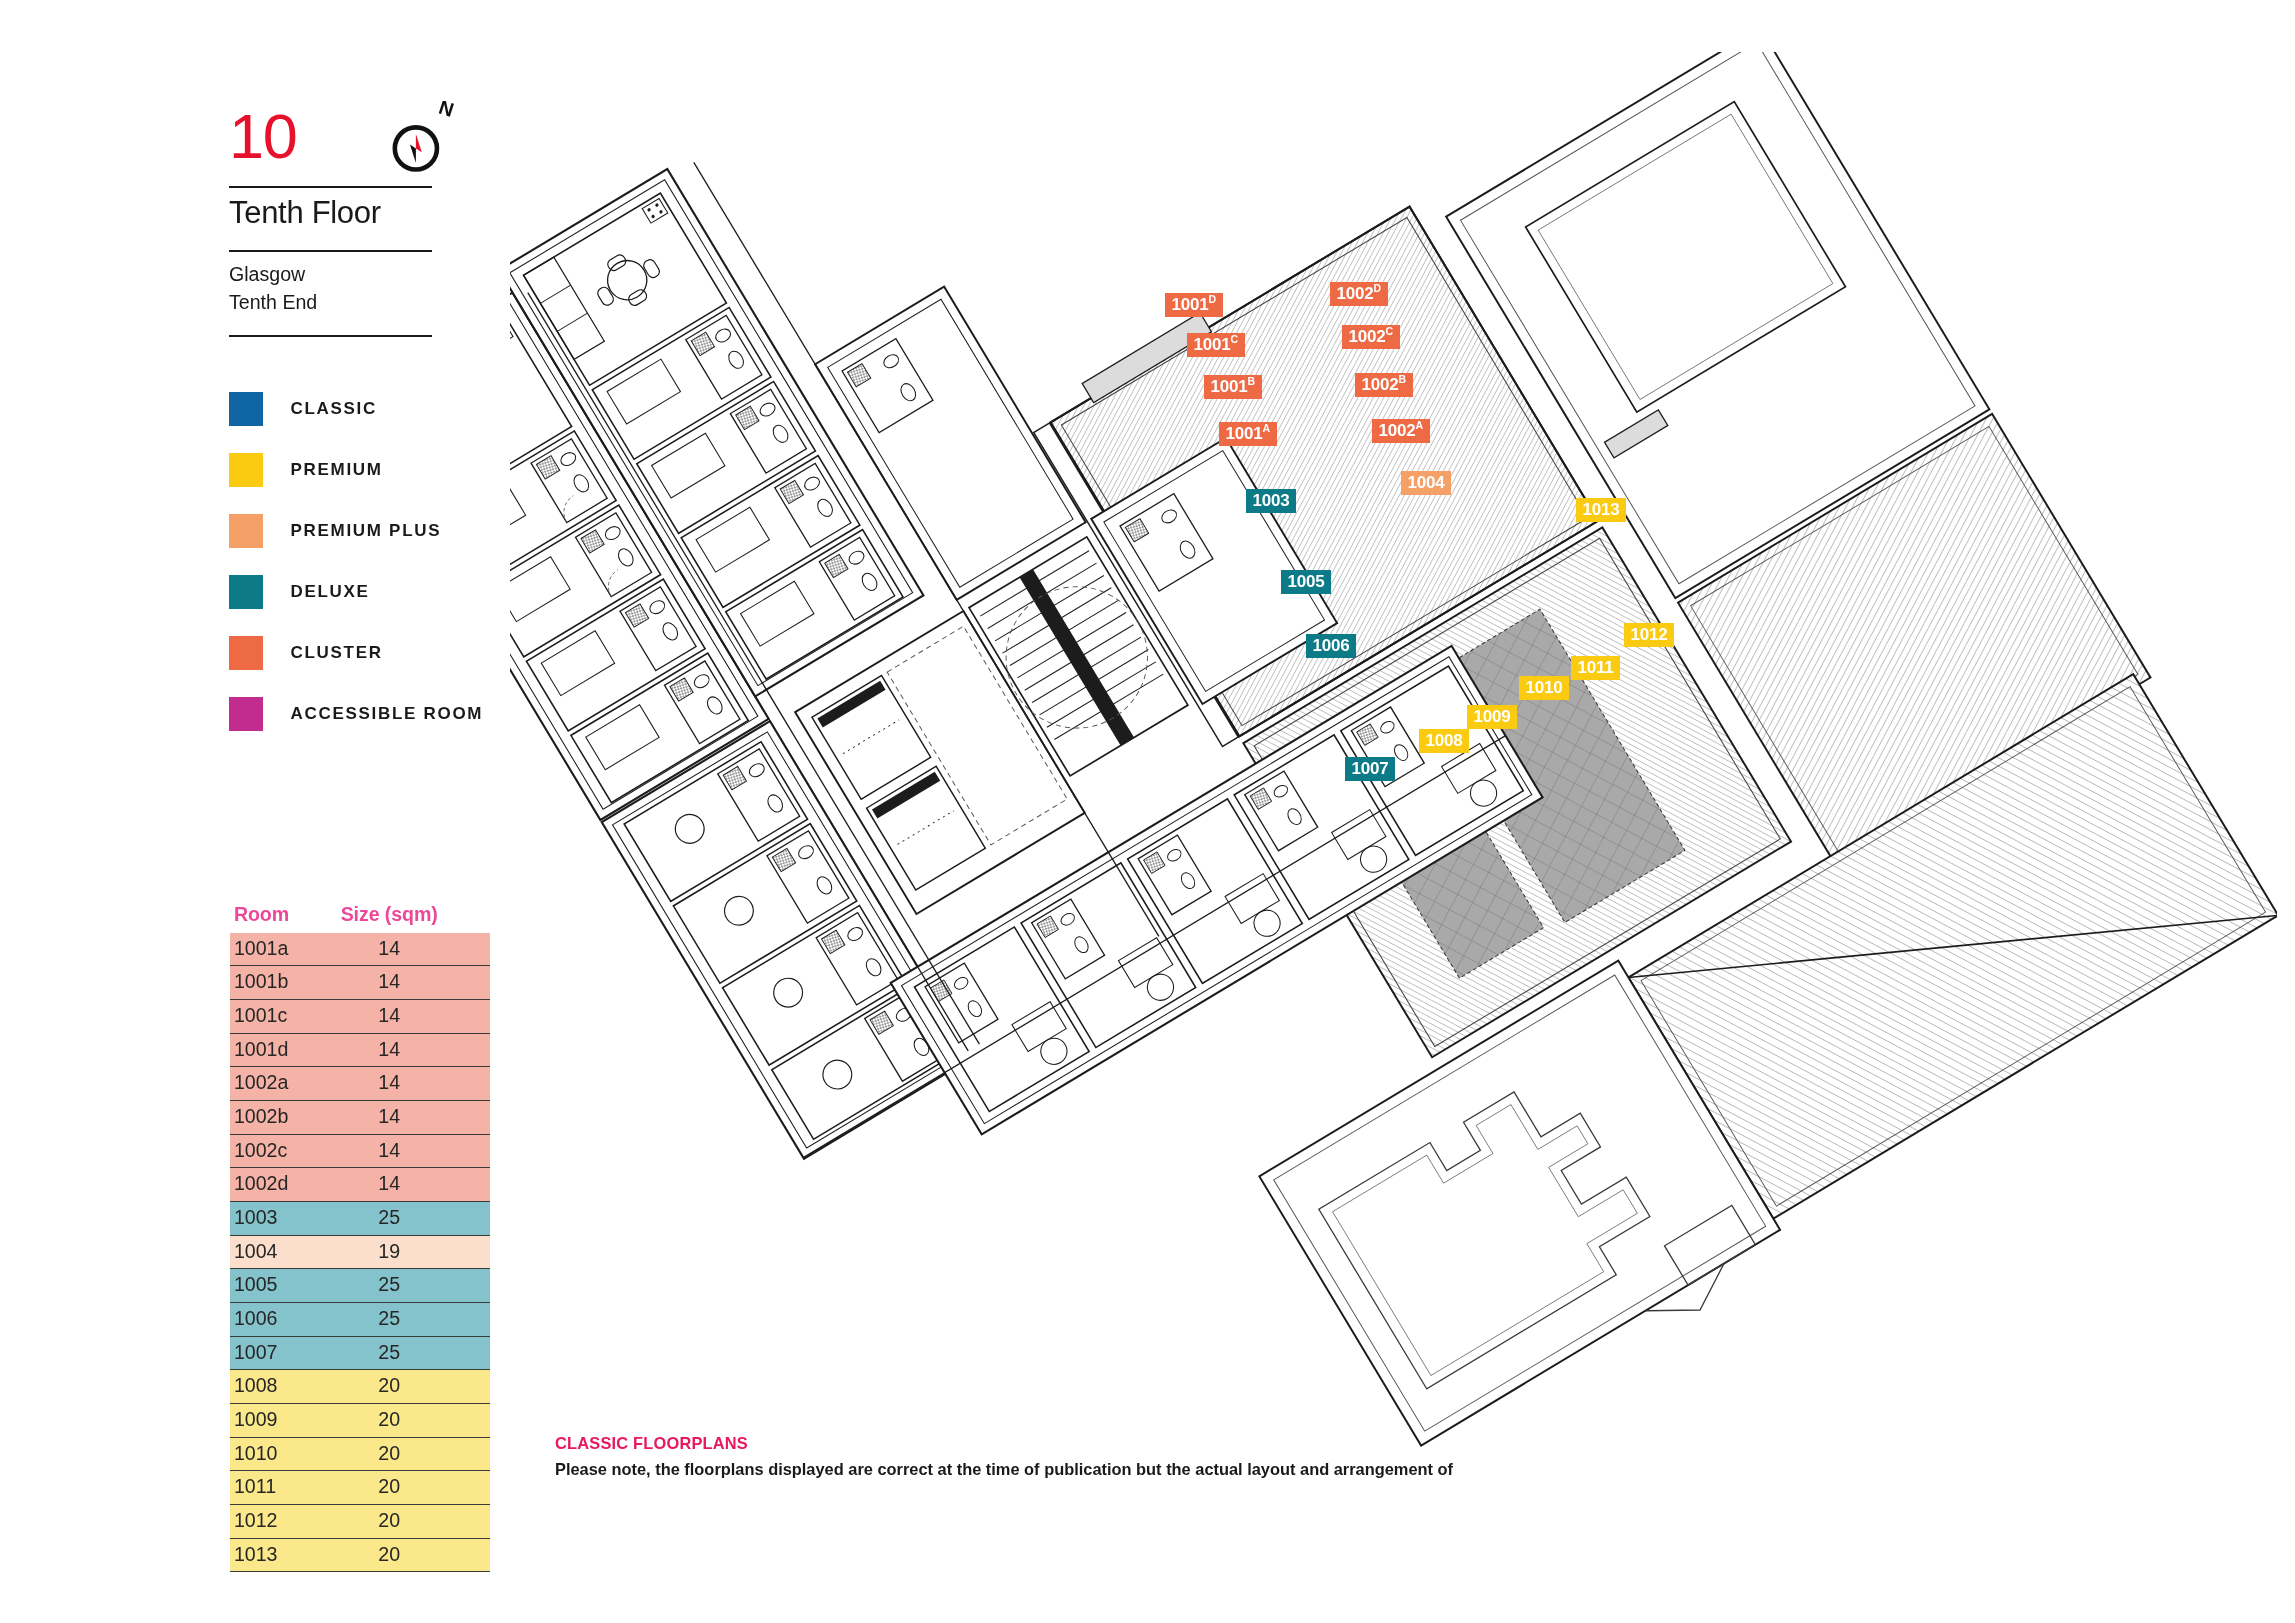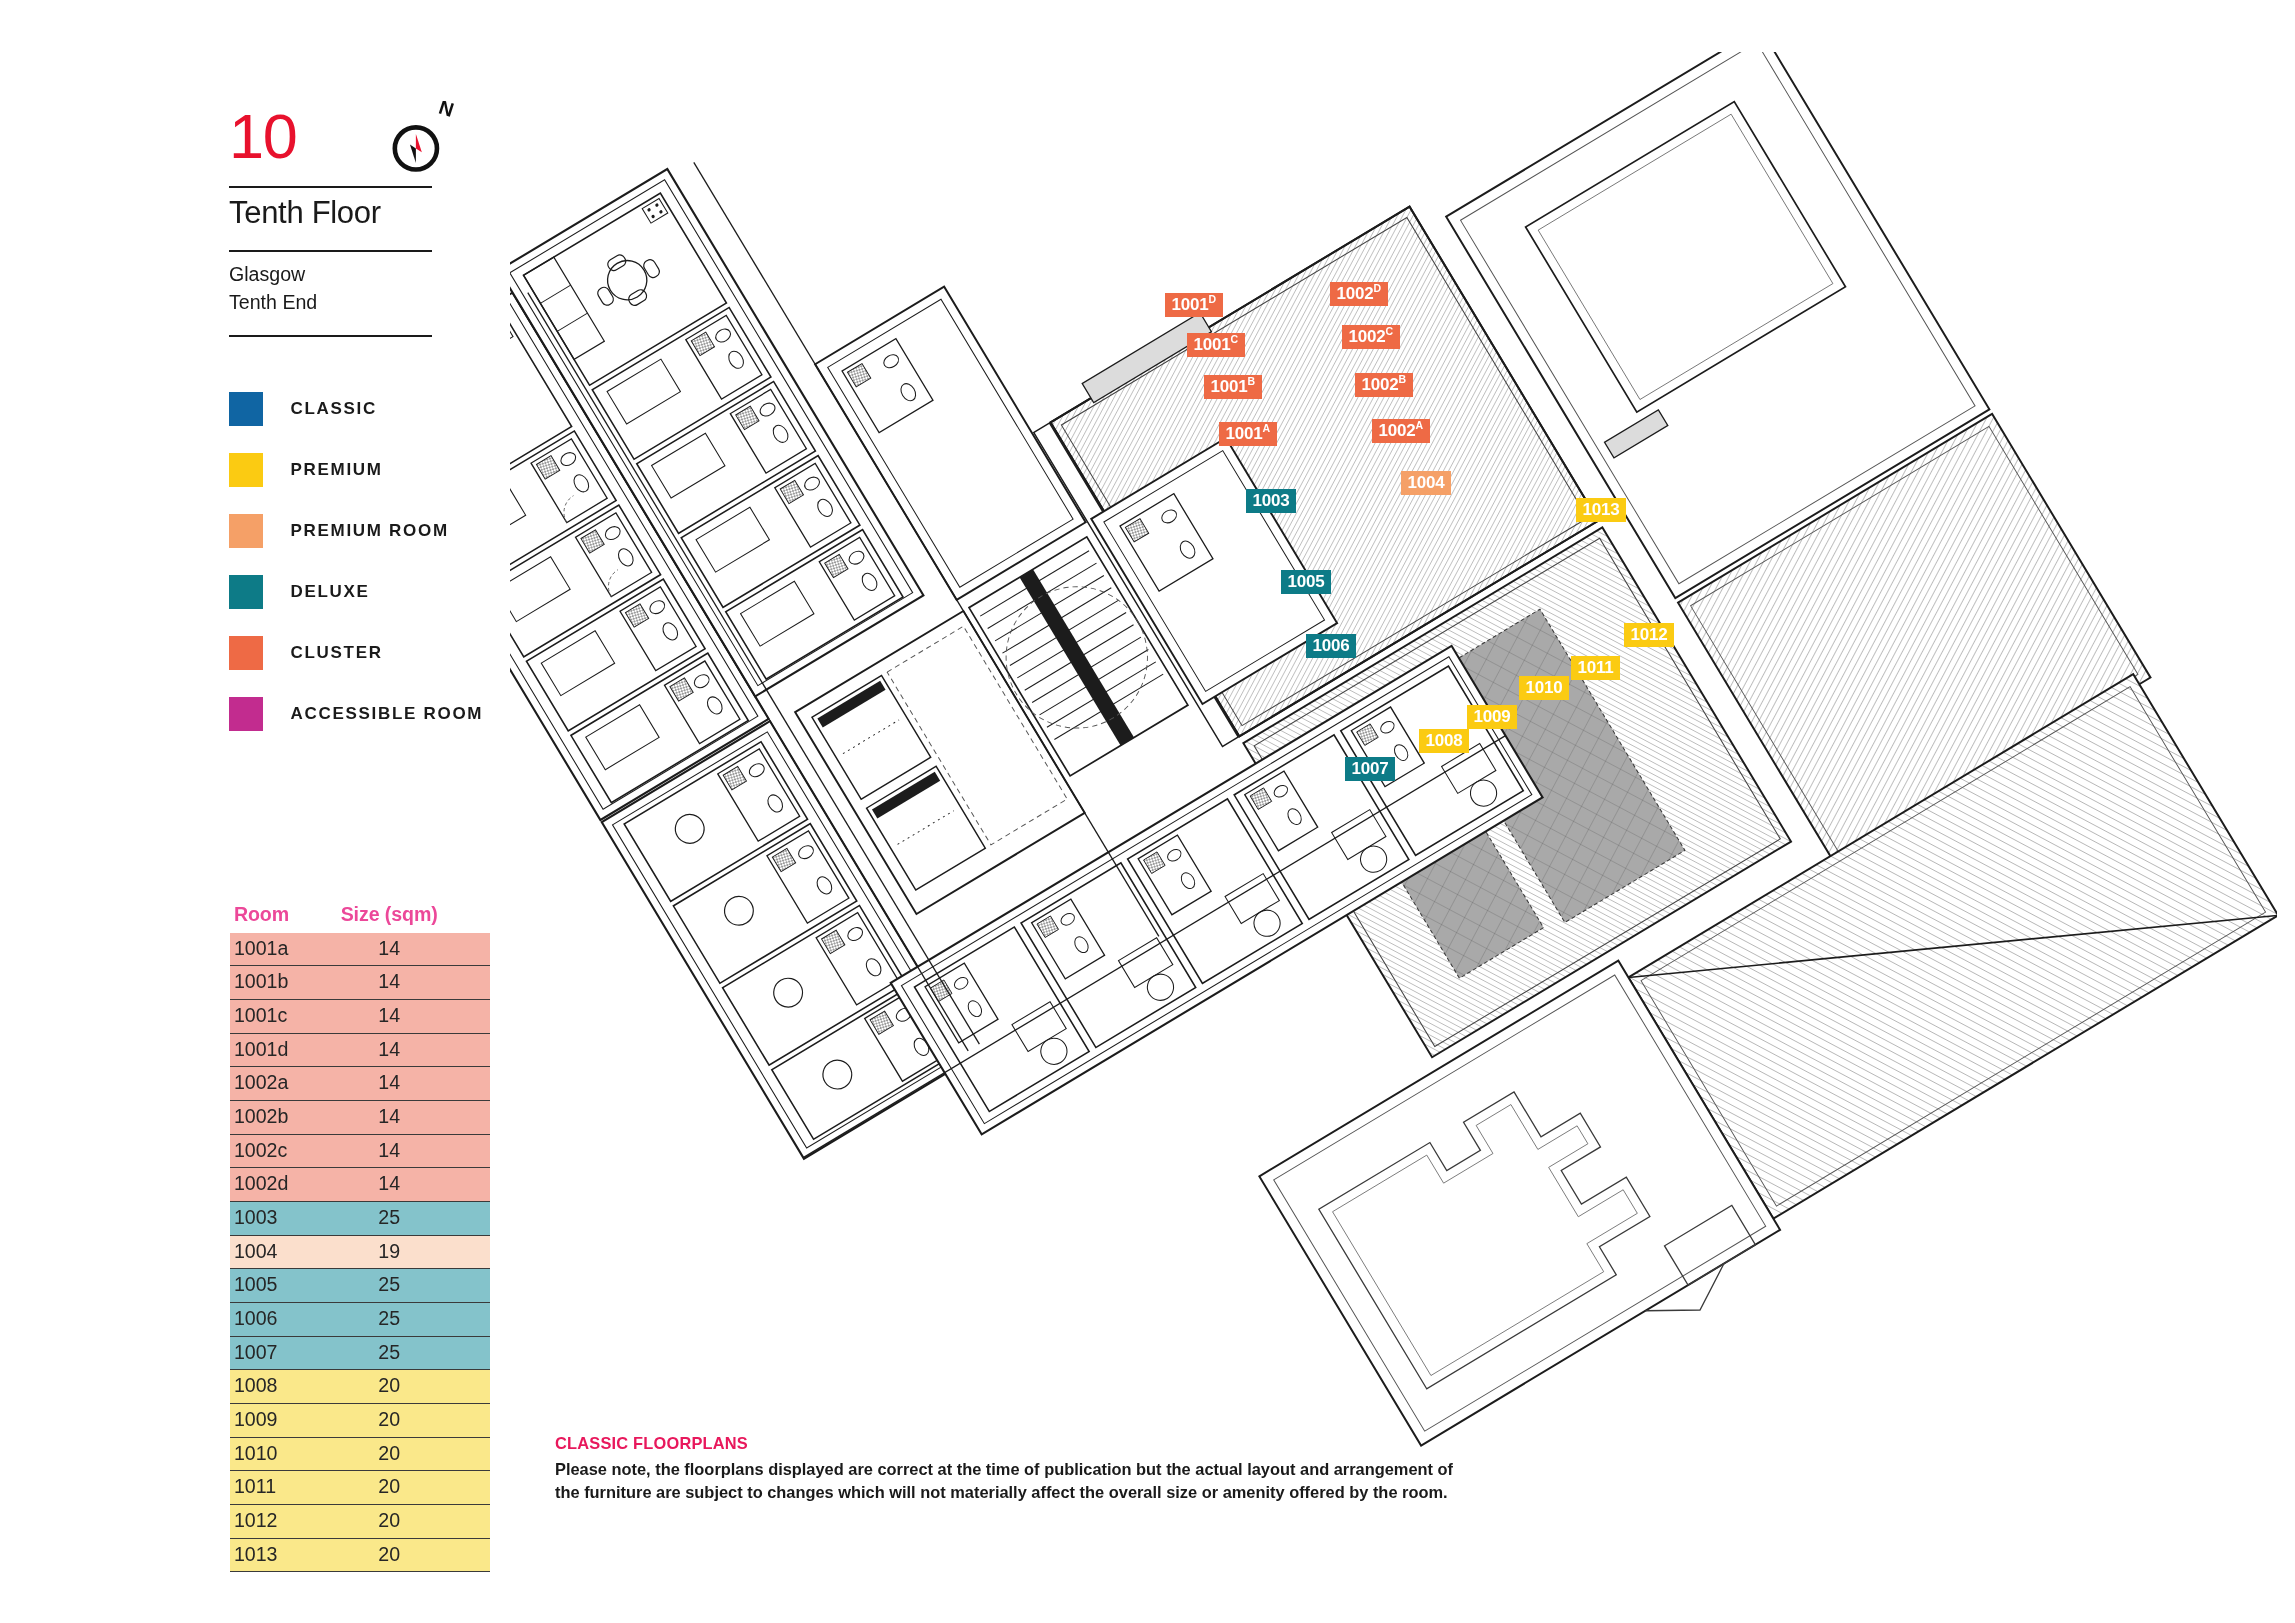--- a/index.html
+++ b/index.html
@@ -204,21 +204,21 @@
     <div class="legend-row">
       <div class="legend-swatch" style="background: rgb(16, 101, 163);"></div>
       <div class="legend-label">CLASSIC</div>
     </div>
     <div class="legend-row">
       <div class="legend-swatch" style="background: rgb(251, 203, 18);"></div>
       <div class="legend-label">PREMIUM</div>
     </div>
     <div class="legend-row">
       <div class="legend-swatch" style="background: rgb(245, 160, 103);"></div>
-      <div class="legend-label">PREMIUM ROOM</div>
+      <div class="legend-label">PREMIUM PLUS</div>
     </div>
     <div class="legend-row">
       <div class="legend-swatch" style="background: rgb(13, 123, 135);"></div>
       <div class="legend-label">DELUXE</div>
     </div>
     <div class="legend-row">
       <div class="legend-swatch" style="background: rgb(238, 106, 69);"></div>
       <div class="legend-label">CLUSTER</div>
     </div>
     <div class="legend-row">
@@ -311,21 +311,20 @@
         <td>1013</td>
         <td class="size-cell">20</td>
       </tr>
     </tbody>
 </table>
 
 <div id="footer-note">
   <div id="footer-title">CLASSIC FLOORPLANS</div>
   <div id="footer-body">
     <div>Please note, the floorplans displayed are correct at the time of publication but the actual layout and arrangement of</div>
-    <div>the furniture are subject to changes which will not materially affect the overall size or amenity offered by the room.</div>
   </div>
 </div>
 
 <div id="plan-wrap">
   <svg id="plan-svg" viewBox="0 0 2700 2300" xmlns="http://www.w3.org/2000/svg">
     <defs>
 
       <pattern id="ribA" width="7" height="7" patternUnits="userSpaceOnUse" patternTransform="rotate(-31)">
         <rect width="7" height="7" fill="#ffffff"></rect>
         <line x1="0" y1="0" x2="7" y2="0" stroke="#3c3c3c" stroke-width="0.9"></line>

